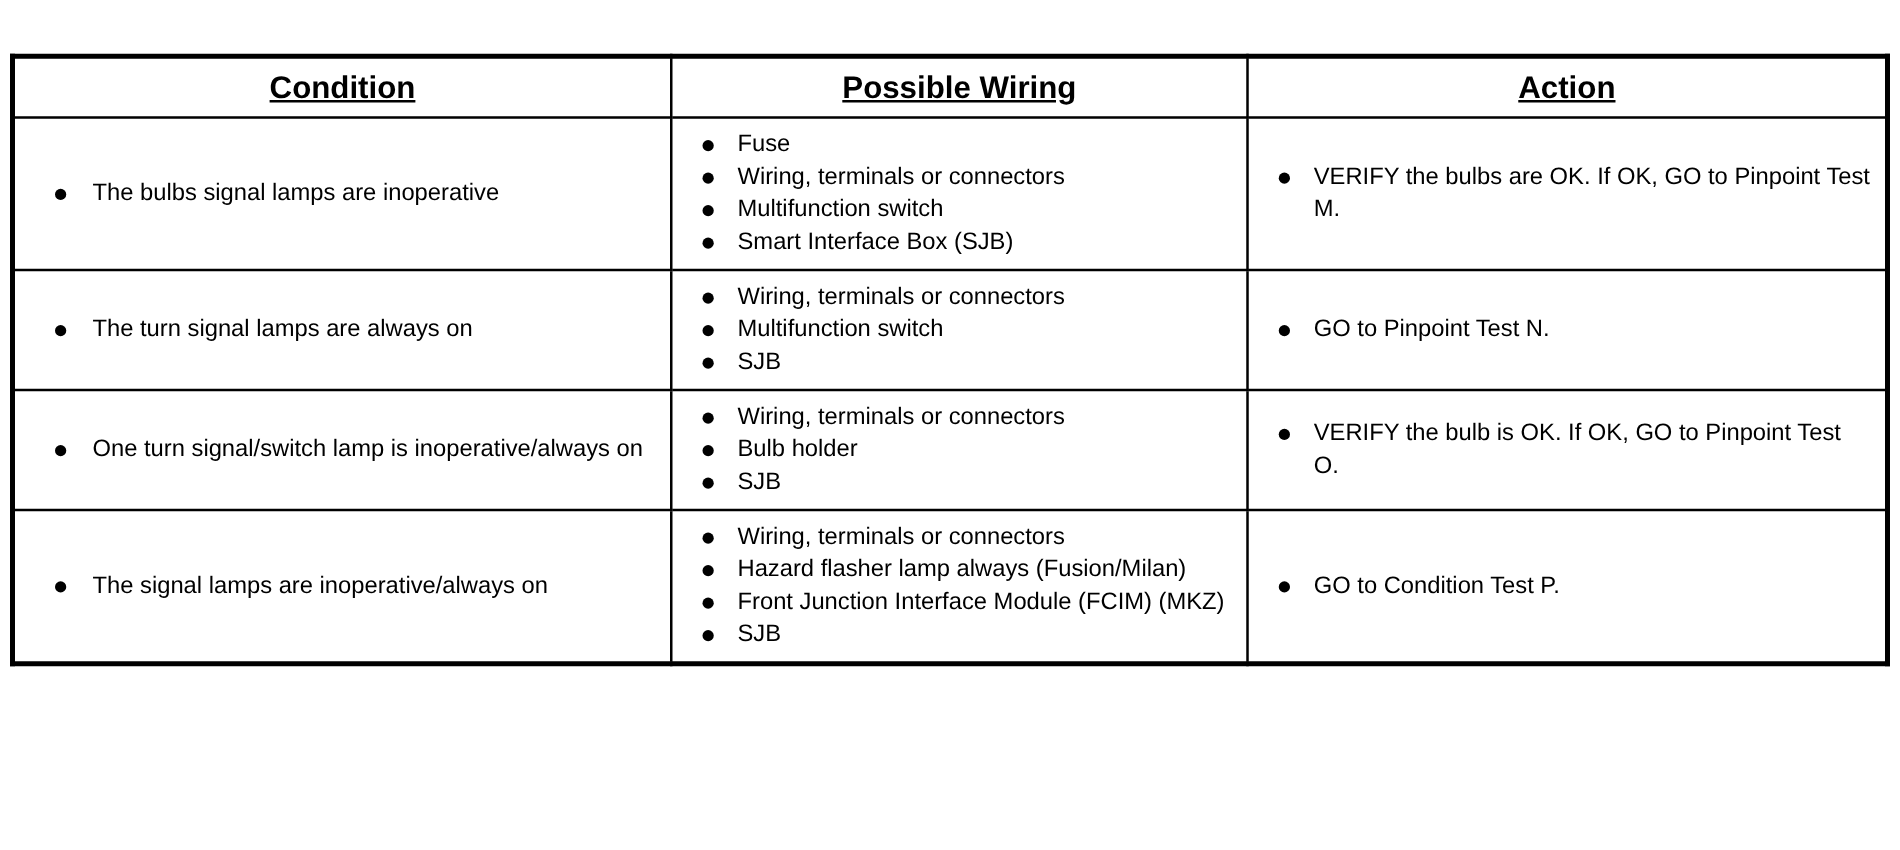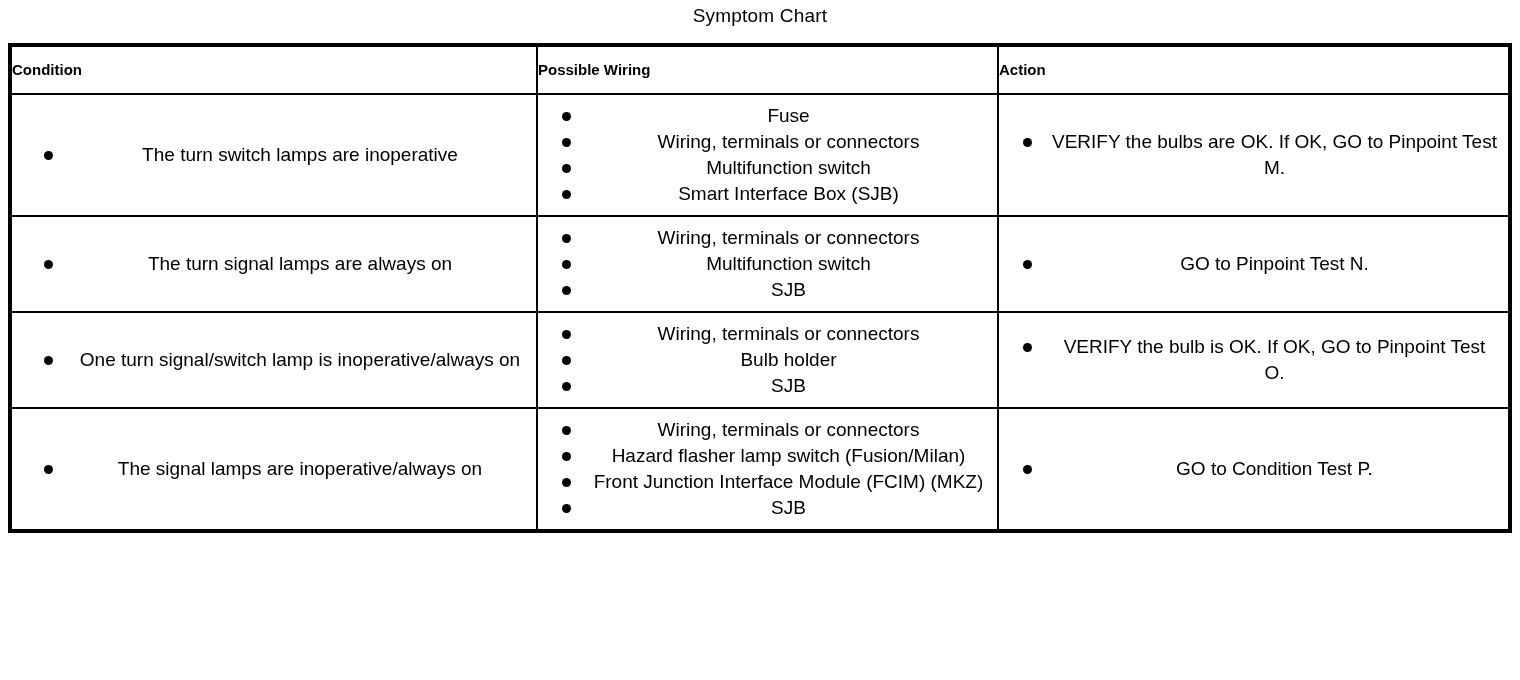--- a/index.html
+++ b/index.html
@@ -46,30 +46,30 @@
   table.symptom th {
     border: 2px solid #000000;
     vertical-align: middle;
     padding: 0;
   }
   col.c-condition { width: 527px; }
   col.c-sources   { width: 461px; }
   col.c-action    { width: 512px; }
 
   thead th {
-    text-align: left;
-    font-size: 15px;
+    text-align: center;
+    font-size: 25px;
     font-weight: bold;
     height: 46px;
     line-height: 22px;
+    text-decoration: underline;
   }
   tbody td {
     font-size: 19px;
     line-height: 26px;
-    text-align: center;
   }
   .cell-pad {
     padding: 9px 12px 9px 14px;
   }
   ul.bullets {
     list-style: none;
     margin: 0;
     padding: 0;
   }
   ul.bullets > li {
@@ -93,21 +93,20 @@
   .action-cell .cell-pad  { padding: 8px 10px 8px 16px; }
   .condition-cell .cell-pad { padding: 8px 10px 8px 26px; }
   .condition-cell ul.bullets > li { padding-left: 36px; }
   .condition-cell ul.bullets > li .dot { left: 6px; }
 </style>
 </head>
 <body>
 
 <div class="page">
 
-  <div class="chart-title">Symptom Chart</div>
 
   <div class="table-wrap">
     <table class="symptom">
       <colgroup>
         <col class="c-condition">
         <col class="c-sources">
         <col class="c-action">
       </colgroup>
       <thead>
         <tr>
@@ -117,21 +116,21 @@
         </tr>
       </thead>
       <tbody>
 
         <tr>
           <td class="condition-cell">
             <div class="cell-pad">
               <ul class="bullets">
                 <li>
                   <span class="dot"></span>
-                  <span>The turn switch lamps are inoperative</span>
+                  <span>The bulbs signal lamps are inoperative</span>
                 </li>
               </ul>
             </div>
           </td>
           <td class="sources-cell">
             <div class="cell-pad">
               <ul class="bullets">
                 <li>
                   <span class="dot"></span>
                   <span>Fuse</span>
@@ -258,21 +257,21 @@
           </td>
           <td class="sources-cell">
             <div class="cell-pad">
               <ul class="bullets">
                 <li>
                   <span class="dot"></span>
                   <span>Wiring, terminals or connectors</span>
                 </li>
                 <li>
                   <span class="dot"></span>
-                  <span>Hazard flasher lamp switch (Fusion/Milan)</span>
+                  <span>Hazard flasher lamp always (Fusion/Milan)</span>
                 </li>
                 <li>
                   <span class="dot"></span>
                   <span>Front Junction Interface Module (FCIM) (MKZ)</span>
                 </li>
                 <li>
                   <span class="dot"></span>
                   <span>SJB</span>
                 </li>
               </ul>

